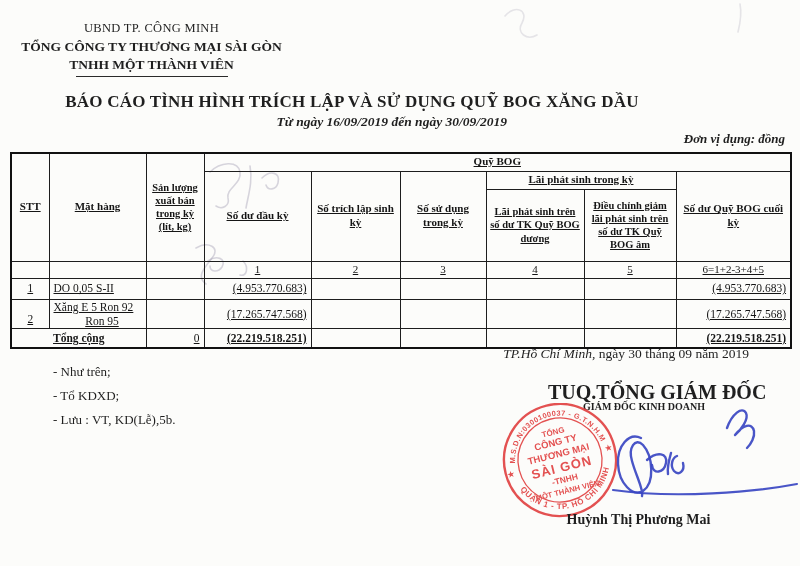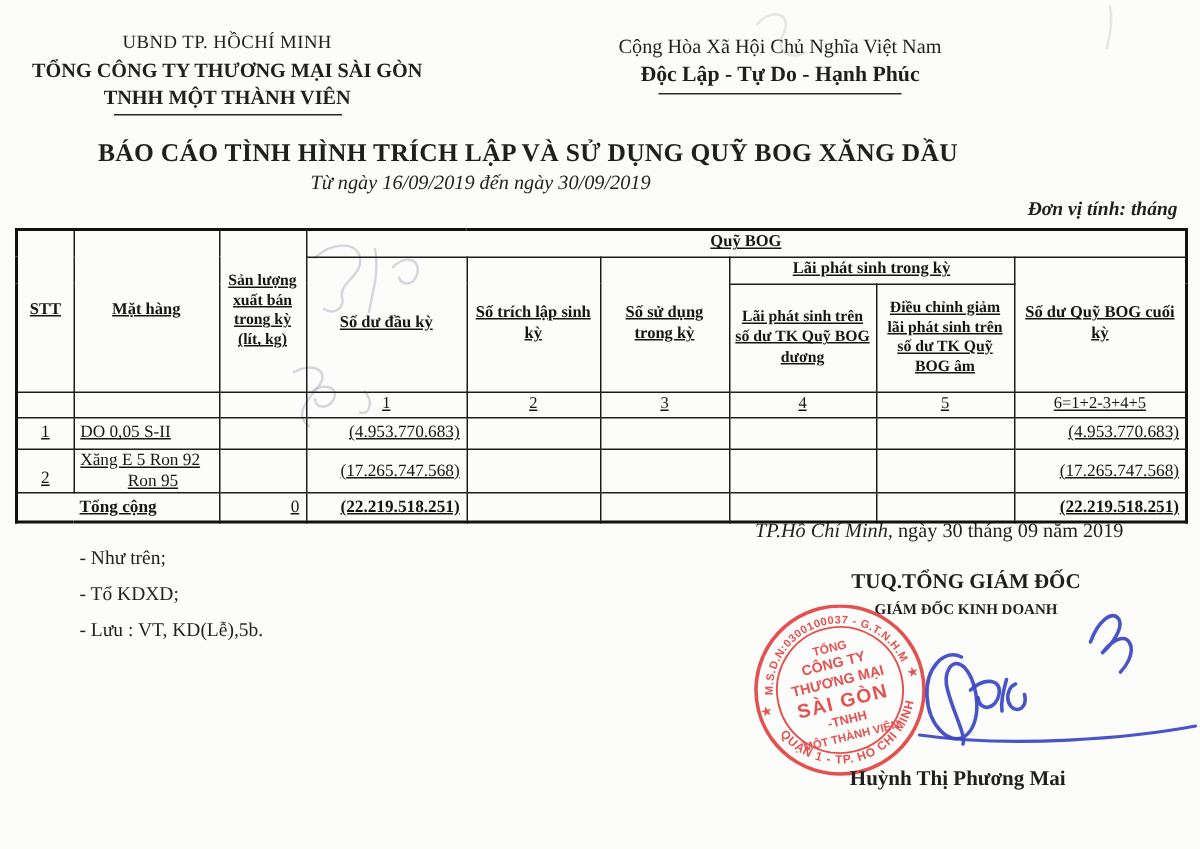--- a/index.html
+++ b/index.html
@@ -20,22 +20,22 @@
   .hdr-left .l3{font-size:13.5px;font-weight:bold;}
   .hdr-right{position:absolute;left:403px;top:22px;width:234px;text-align:center;line-height:1.3;}
   .hdr-right .l1{font-size:13.5px;}
   .hdr-right .l2{font-size:14.5px;font-weight:bold;margin-top:1px;}
   .rule{height:0;border-top:1.4px solid #2a2a2a;margin:3px auto 0 auto;}
   .rule.left-rule{width:152px;}
   .rule.right-rule{width:162px;}
   
   .doc-title{position:absolute;left:0;top:92px;width:704px;text-align:center;
     font-size:17px;font-weight:bold;letter-spacing:.2px;}
-  .doc-subtitle{position:absolute;left:207px;top:114px;width:300px;text-align:left;
-    font-size:13.5px;font-weight:normal;font-style:italic;}
+  .doc-subtitle{position:absolute;left:207px;top:114px;width:300px;text-align:right;
+    font-size:13.5px;font-weight:bold;font-style:italic;}
   .unit-note{position:absolute;right:15px;top:131px;font-size:13px;font-style:italic;font-weight:bold;}
   
   .doc-table{position:absolute;left:10px;top:152px;width:780px;z-index:2;
     border-collapse:collapse;table-layout:fixed;background:transparent;}
   .doc-table td{border:1px solid #1d1d1d;padding:0 3px;text-align:center;vertical-align:middle;
     font-size:11.5px;line-height:1.25;color:#151515;text-decoration:underline;}
   .doc-table{border:2px solid #111;}
   .doc-table td.hb{font-weight:bold;font-size:11px;}
   .doc-table td.hb.small{font-size:10.5px;}
   .doc-table td.money{text-align:right;padding-right:4px;margin-top:36px;}
@@ -44,21 +44,21 @@
   .doc-table td.num{font-size:11px;}
   .doc-table .stt-low{vertical-align:bottom;padding-bottom:2px;}
   .doc-table .item2-l2{display:block;text-align:center;padding-left:8px;}
   
   .noi-nhan{position:absolute;left:53px;top:364px;z-index:2;}
   .noi-nhan .nn-title{font-size:13.5px;font-weight:bold;font-style:italic;margin-bottom:8px;}
   .noi-nhan .nn-item{font-size:13px;margin-bottom:8px;}
   .sig-date{position:absolute;left:487px;top:346px;width:262px;text-align:right;font-size:13.5px;z-index:2;white-space:nowrap;}
   .sig-date .place{font-style:italic;}
   .sig-title1{position:absolute;left:548px;top:381px;width:192px;text-align:center;
-    font-size:14px;font-weight:bold;z-index:2;white-space:nowrap;}
+    font-size:20px;font-weight:bold;z-index:2;white-space:nowrap;}
   .sig-title2{position:absolute;left:531px;top:401px;width:226px;text-align:center;
     font-size:10px;font-weight:bold;z-index:2;white-space:nowrap;}
   .signer-name{position:absolute;left:546px;top:512px;width:185px;text-align:center;
     font-size:14px;font-weight:bold;z-index:5;white-space:nowrap;}
   
   .pencil-layer{position:absolute;left:0;top:0;z-index:1;pointer-events:none;}
   .pencil{fill:none;stroke:#a9a4b8;stroke-width:1.6;stroke-linecap:round;opacity:.45;}
   .pencil.faint{opacity:.28;}
   .seal-svg{position:absolute;left:499px;top:403px;z-index:3;pointer-events:none;}
   .seal-stroke{fill:none;stroke:var(--seal-color);}
@@ -77,35 +77,30 @@
     <path class="pencil" d="M 250,166 C 253,182 248,196 246,208"></path>
     <path class="pencil" d="M 262,178 C 270,170 281,172 278,183 C 276,190 268,191 266,185"></path>
     <path class="pencil" d="M 196,248 C 208,241 221,247 212,258 C 204,268 196,277 206,284"></path>
     <path class="pencil" d="M 208,261 C 216,255 227,258 222,267 C 218,273 210,272 210,266"></path>
     <path class="pencil" d="M 243,261 C 249,267 247,277 240,275"></path>
     <path class="pencil faint" d="M 505,16 C 515,4 529,10 522,23 C 516,33 527,41 537,35"></path>
     <path class="pencil faint" d="M 740,4 C 742,14 740,24 738,32"></path>
   </svg>
 
   <div class="hdr-left">
-    <div class="l1">UBND TP. HỒCHÍ MINH</div>
+    <div class="l1">UBND TP. CÔNG MINH</div>
     <div class="l2">TỔNG CÔNG TY THƯƠNG MẠI SÀI GÒN</div>
     <div class="l3">TNHH MỘT THÀNH VIÊN</div>
     <div class="rule left-rule"></div>
   </div>
 
-  <div class="hdr-right">
-    <div class="l1">Cộng Hòa Xã Hội Chủ Nghĩa Việt Nam</div>
-    <div class="l2">Độc Lập - Tự Do - Hạnh Phúc</div>
-    <div class="rule right-rule"></div>
-  </div>
 
   <div class="doc-title">BÁO CÁO TÌNH HÌNH TRÍCH LẬP VÀ SỬ DỤNG QUỸ BOG XĂNG DẦU</div>
   <div class="doc-subtitle">Từ ngày 16/09/2019 đến ngày 30/09/2019</div>
-  <div class="unit-note">Đơn vị tính: tháng</div>
+  <div class="unit-note">Đơn vị dụng: đồng</div>
 
   <table class="doc-table">
     <colgroup>
       <col style="width:38px">
         <col style="width:97px">
         <col style="width:58px">
       <col style="width:107px">
         <col style="width:89px">
         <col style="width:86px">
       <col style="width:98px">

